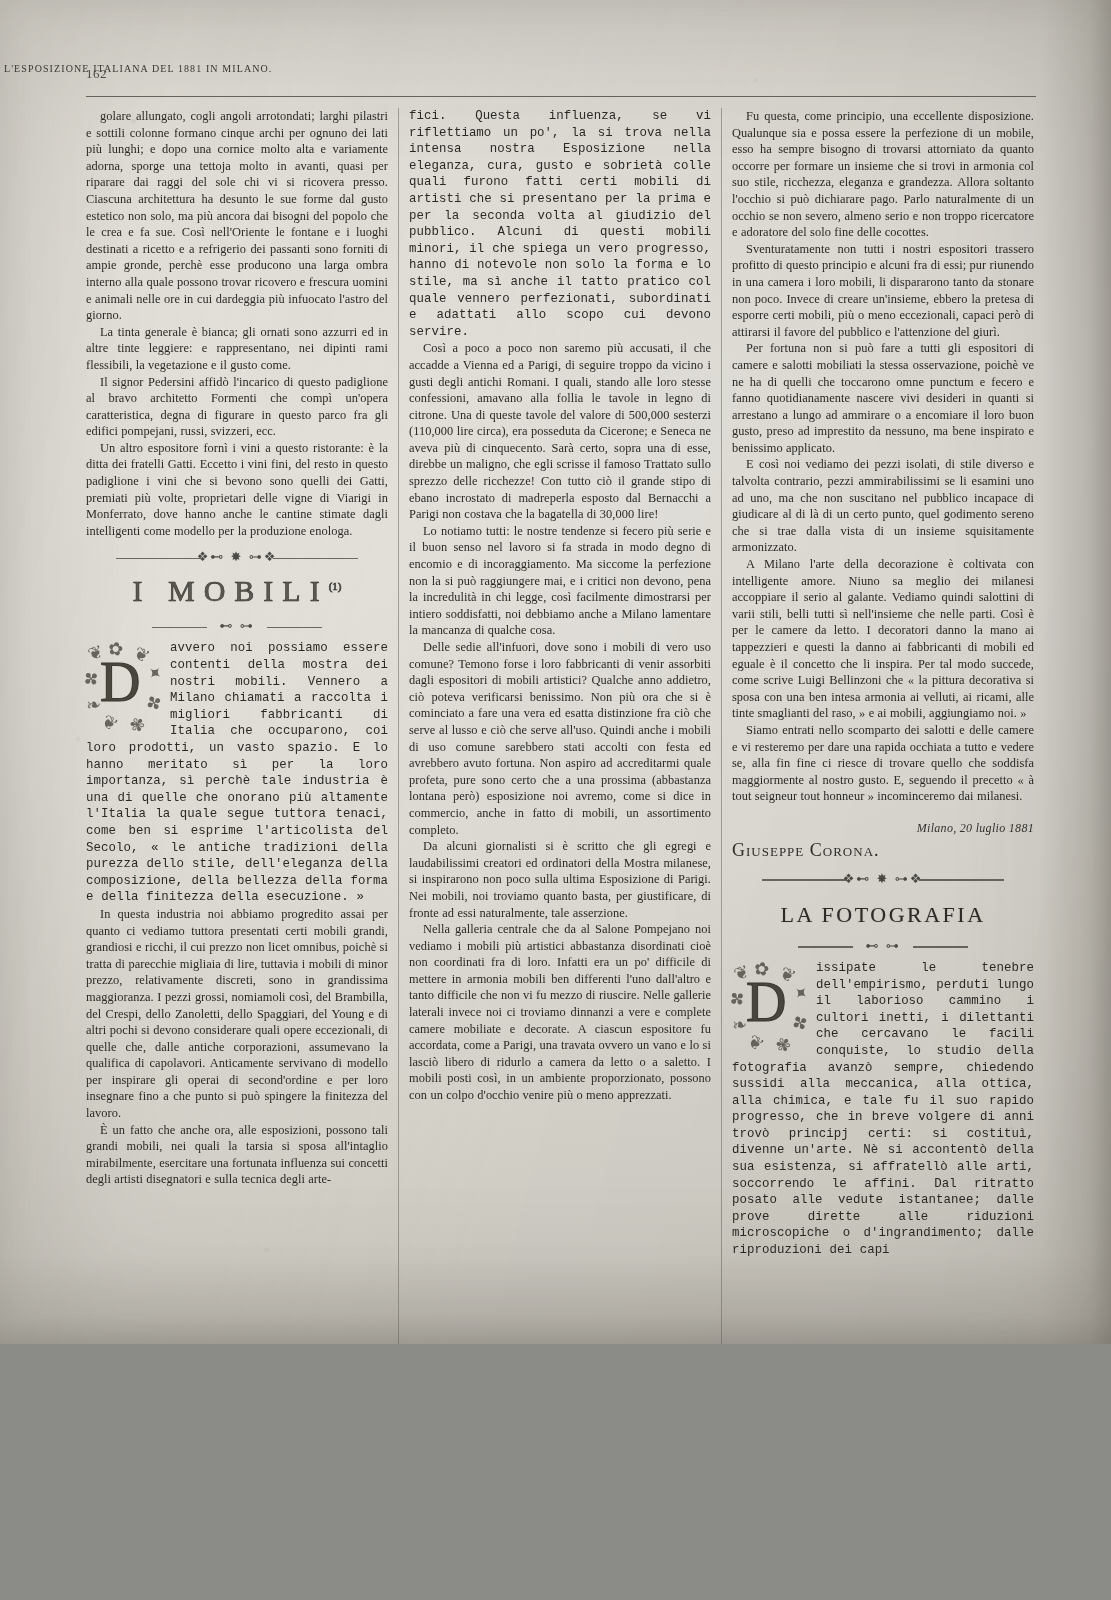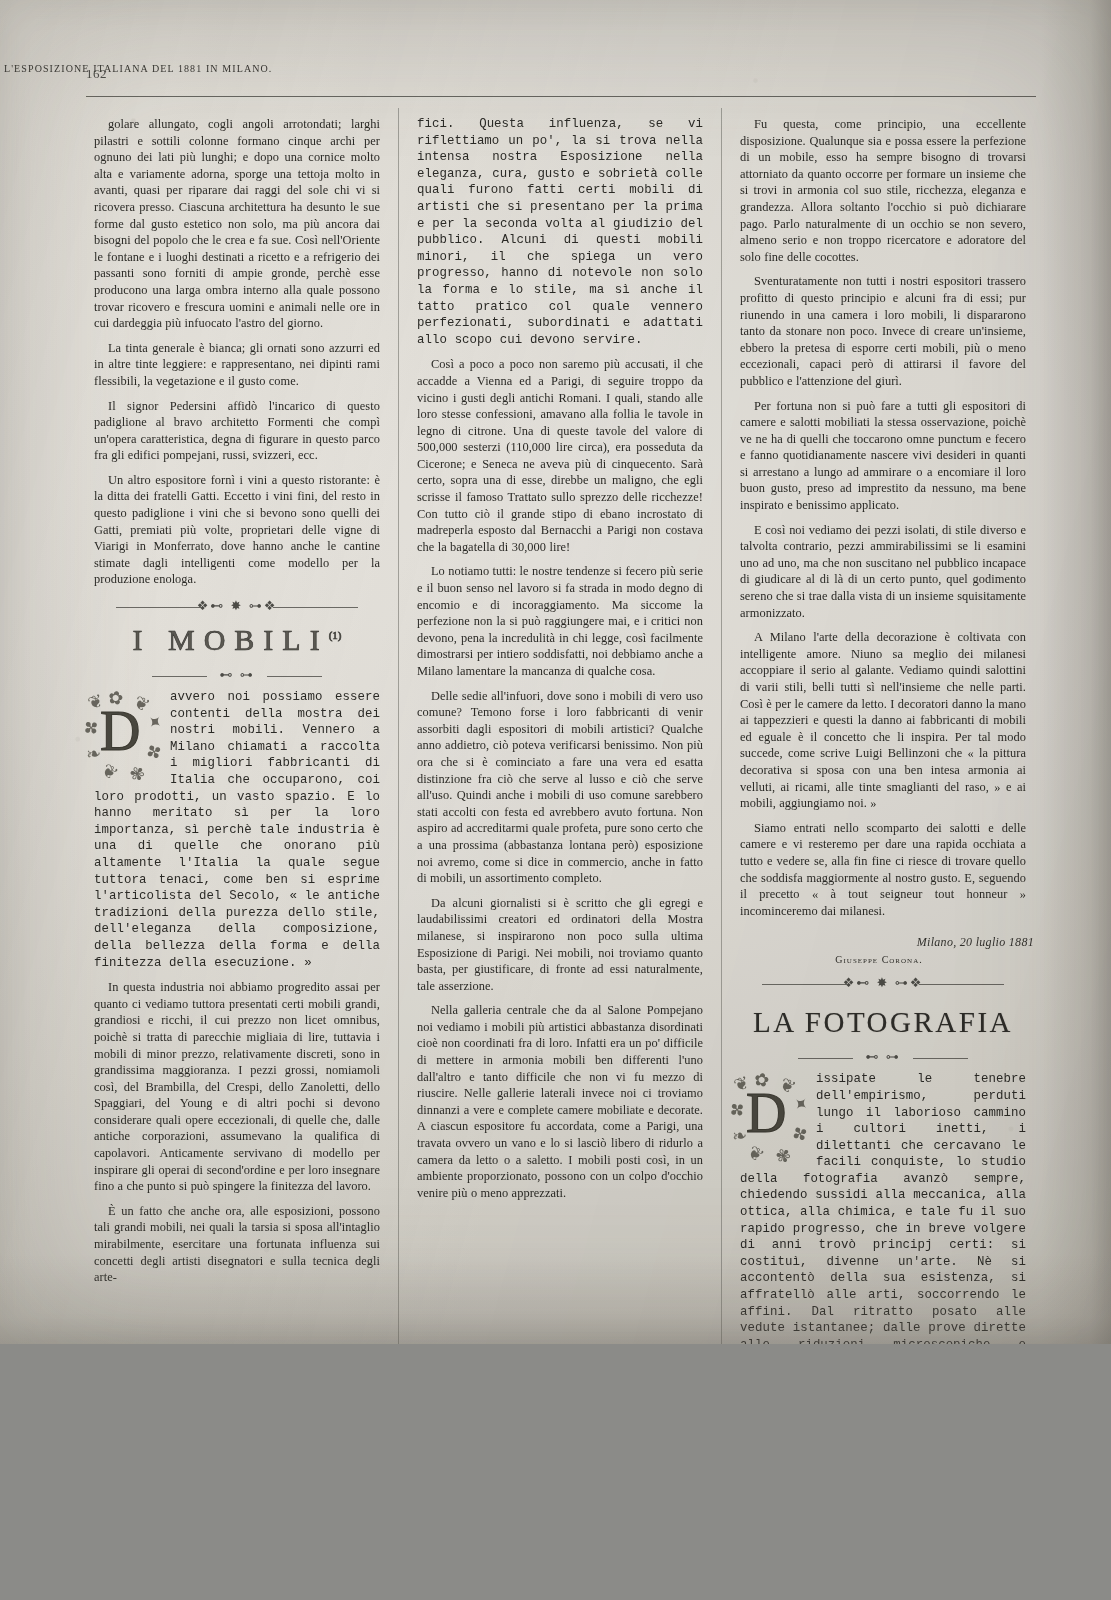--- a/index.html
+++ b/index.html
@@ -92,21 +92,21 @@
     padding-right: 0;
   }
   .gutter {
     width: 1px;
     background: #6c6b64;
     opacity: .55;
     margin: 0 10px;
     align-self: stretch;
   }
   p {
-    margin: 8px;
+    margin: 0;
     font-size: 12.4px;
     line-height: 16.6px;
     text-align: justify;
     text-justify: inter-word;
     letter-spacing: .05px;
     word-spacing: .2px;
     text-indent: 14px;
     color: #27262300;
     color: #2b2a26;
     -webkit-font-smoothing: none;
@@ -164,21 +164,21 @@
     letter-spacing: 0;
     vertical-align: super;
   }
   h1.art-title.outline {
     color: #5c5a53;
     margin-top: 12px;
     -webkit-text-stroke: 0.6px #3a3935;
   }
   h1.art-title.solid {
     letter-spacing: 2.5px;
-    font-size: 29px;
+    font-size: 22px;
     color: #2e2d29;
     -webkit-text-stroke: 0;
   }
 
   
   .dropblock { position: relative; min-height: 96px; }
   .dropcap {
     float: left;
     width: 76px;
     height: 92px;
@@ -213,22 +213,22 @@
 
   .sig-date {
     text-align: right;
     font-style: italic;
     font-size: 12px;
     margin: 16px 0 2px 26px;
     letter-spacing: .3px;
     color: #33322e;
   }
   .sig-name {
-    text-align: center;
-    font-size: 10px;
+    text-align: left;
+    font-size: 18px;
     font-variant: small-caps;
     letter-spacing: 1px;
     margin: 4px 8px 0 0;
     color: #2f2e2a;
   }
 
   
   .footnote-wrap {
     position: absolute;
     left: 0; bottom: 4px; width: 100%;

